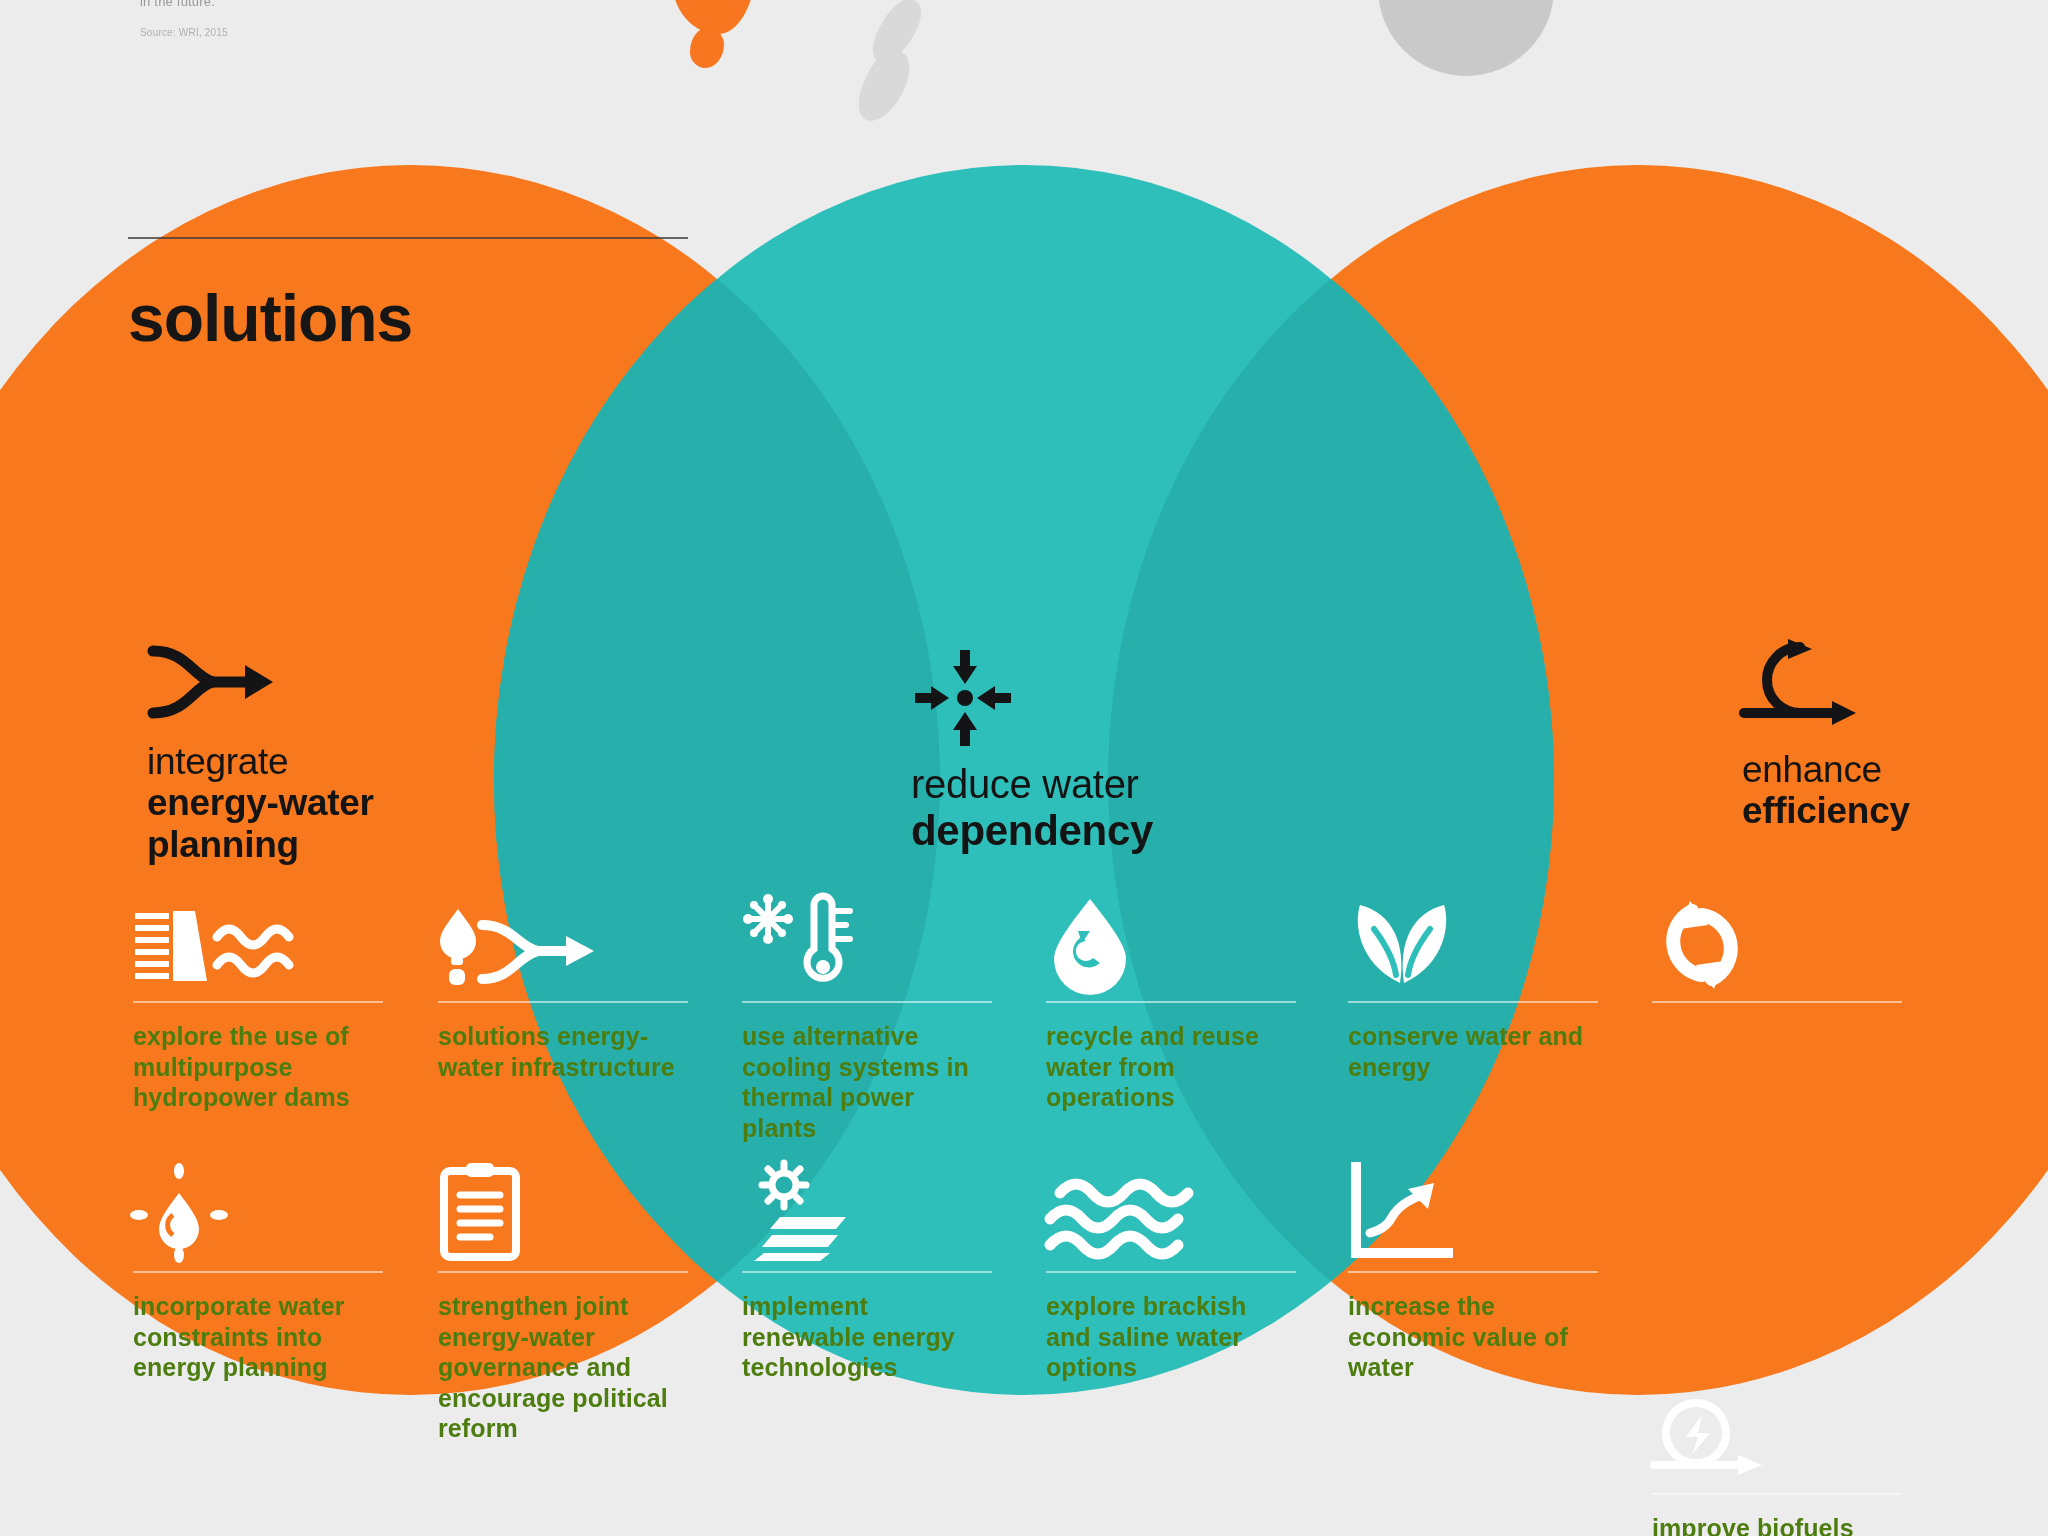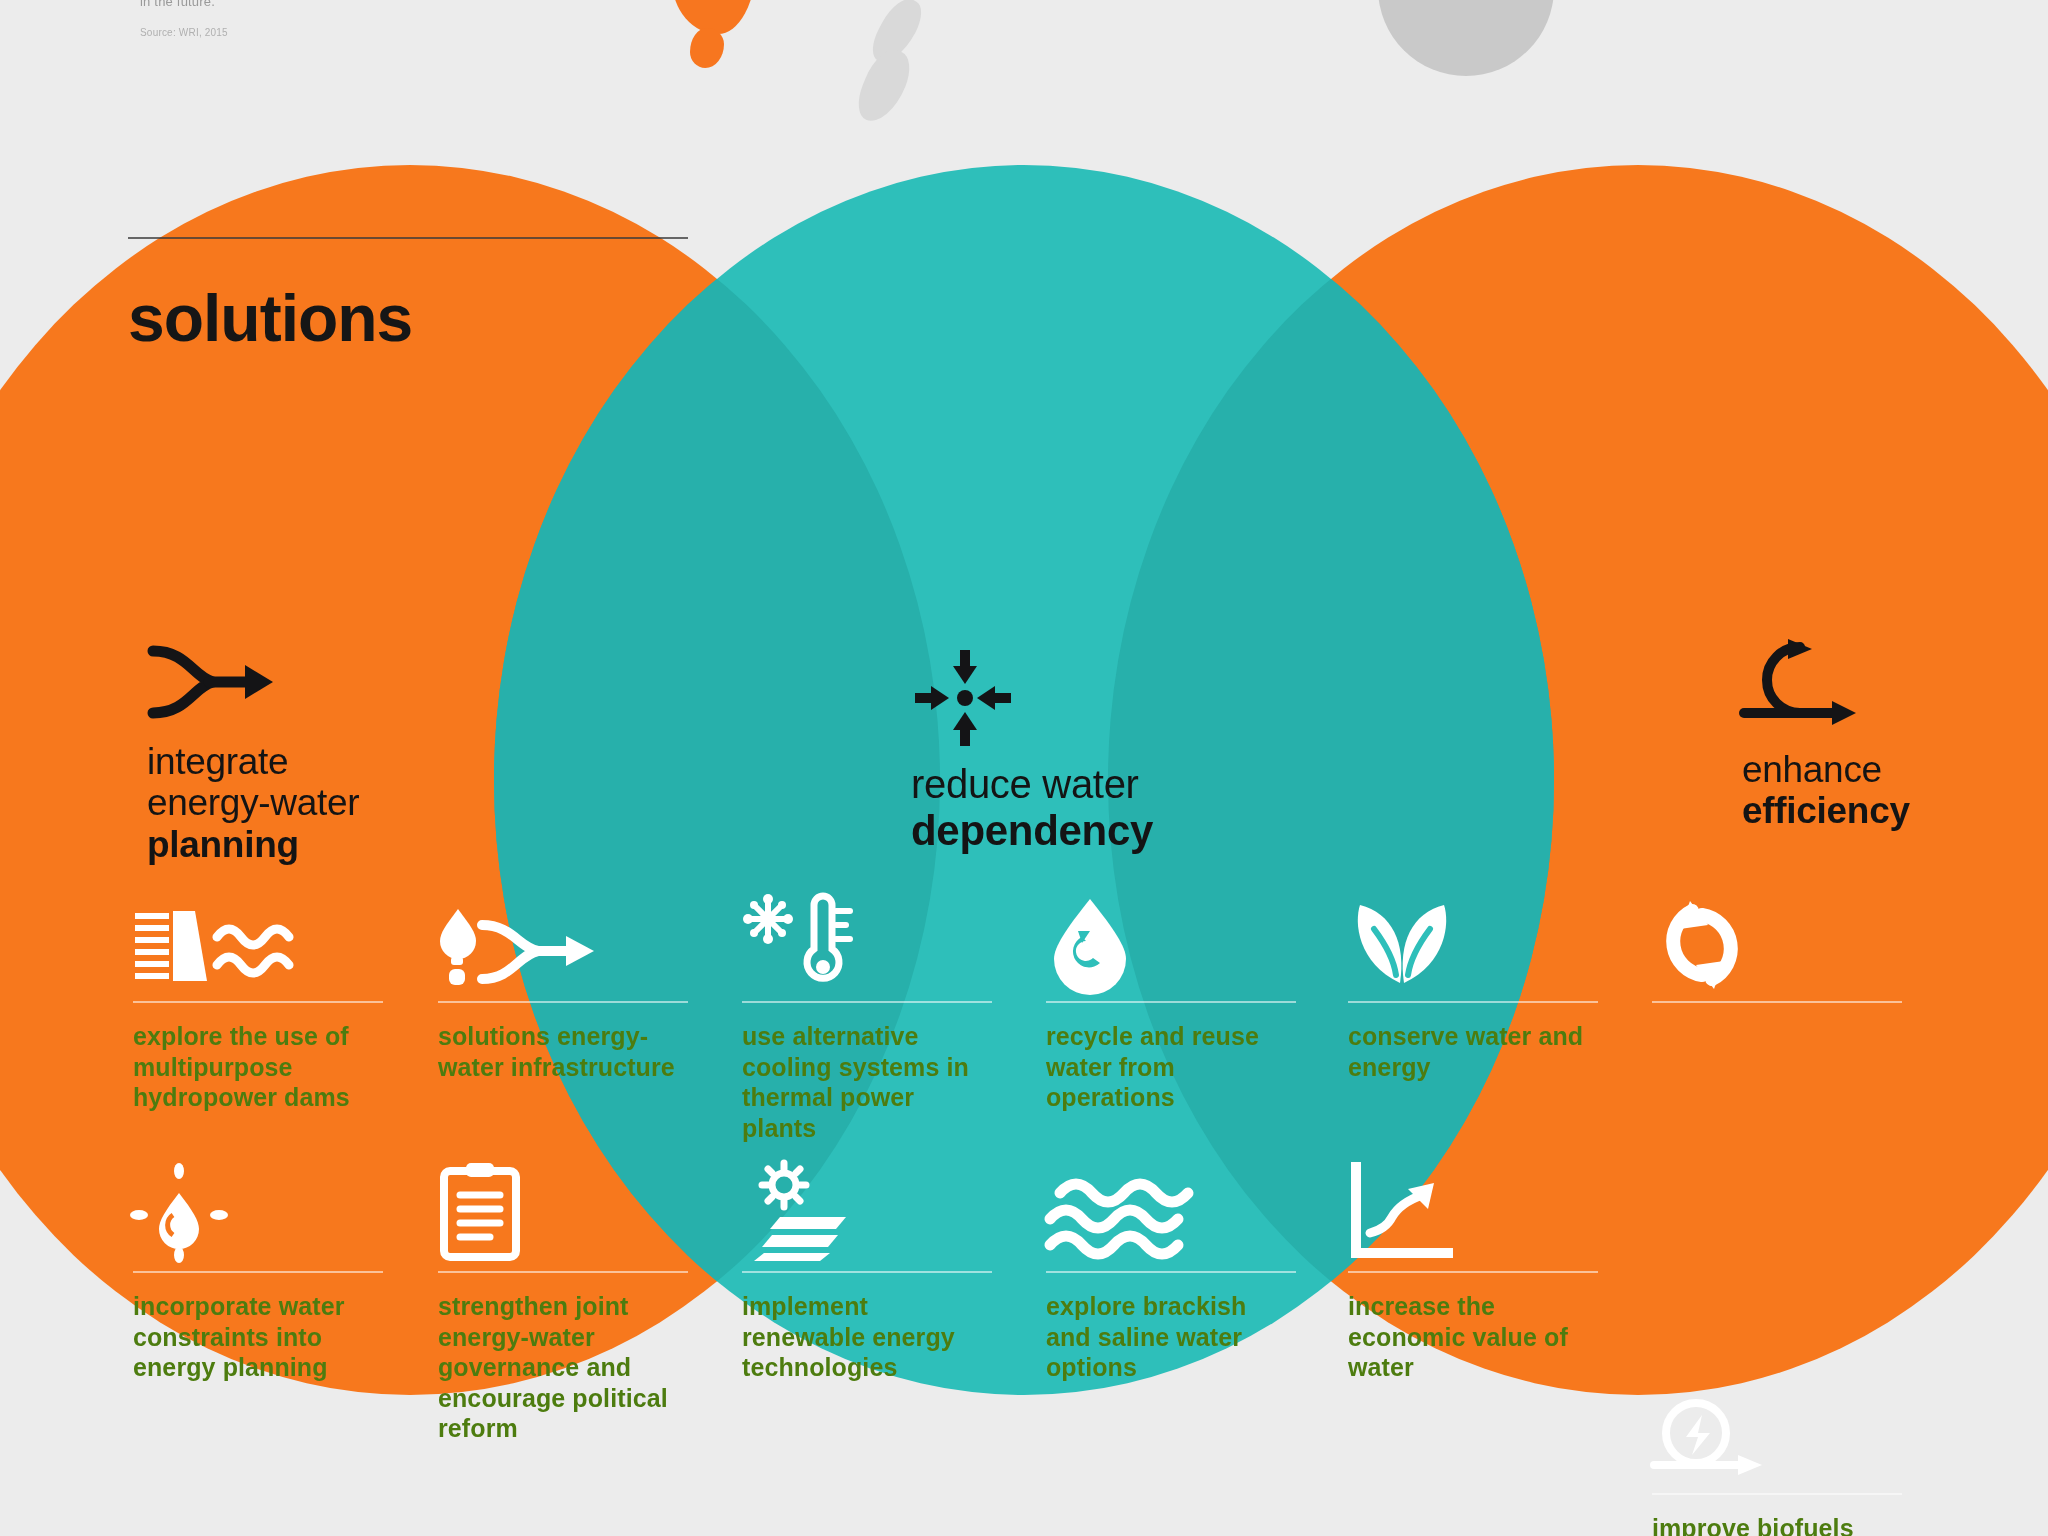--- a/index.html
+++ b/index.html
@@ -47,21 +47,21 @@
   #content{position:absolute;left:0;top:0;width:2048px;height:1361px;}
 
   #rule{position:absolute;left:128px;top:62px;width:560px;height:2px;background:#3a3a3a;opacity:.75;}
 
   #solutions{position:absolute;left:128px;top:105px;font-size:66px;font-weight:bold;color:#161616;
              letter-spacing:-1px;}
 
   .colhead{position:absolute;color:#141414;}
   .colhead .hicon{height:90px;margin-bottom:8px;}
   .colhead .l1{font-size:37px;line-height:1.12;font-weight:400;letter-spacing:-.3px;}
-  .colhead .l2{font-size:37px;line-height:1.12;font-weight:400;letter-spacing:-.3px;}
+  .colhead .l2{font-size:37px;line-height:1.12;font-weight:700;letter-spacing:-.3px;}
   .colhead .l3{font-size:37px;line-height:1.12;font-weight:bold;letter-spacing:-.3px;}
 
   #headL{left:128px;top:468px;margin-left:19px;}
   #headC{left:895px;top:471px;margin-left:16px;}
   #headR{left:1742px;top:462px;}
 
   .cell{position:absolute;width:250px;}
   .cell .ic{height:96px;display:flex;align-items:flex-end;}
   .cell .sep{height:2px;background:rgba(255,255,255,.55);margin:10px 0 18px 0;}
   .cell .tx{font-size:25px;line-height:1.22;font-weight:bold;color:#4d7c0f;letter-spacing:.1px;}

